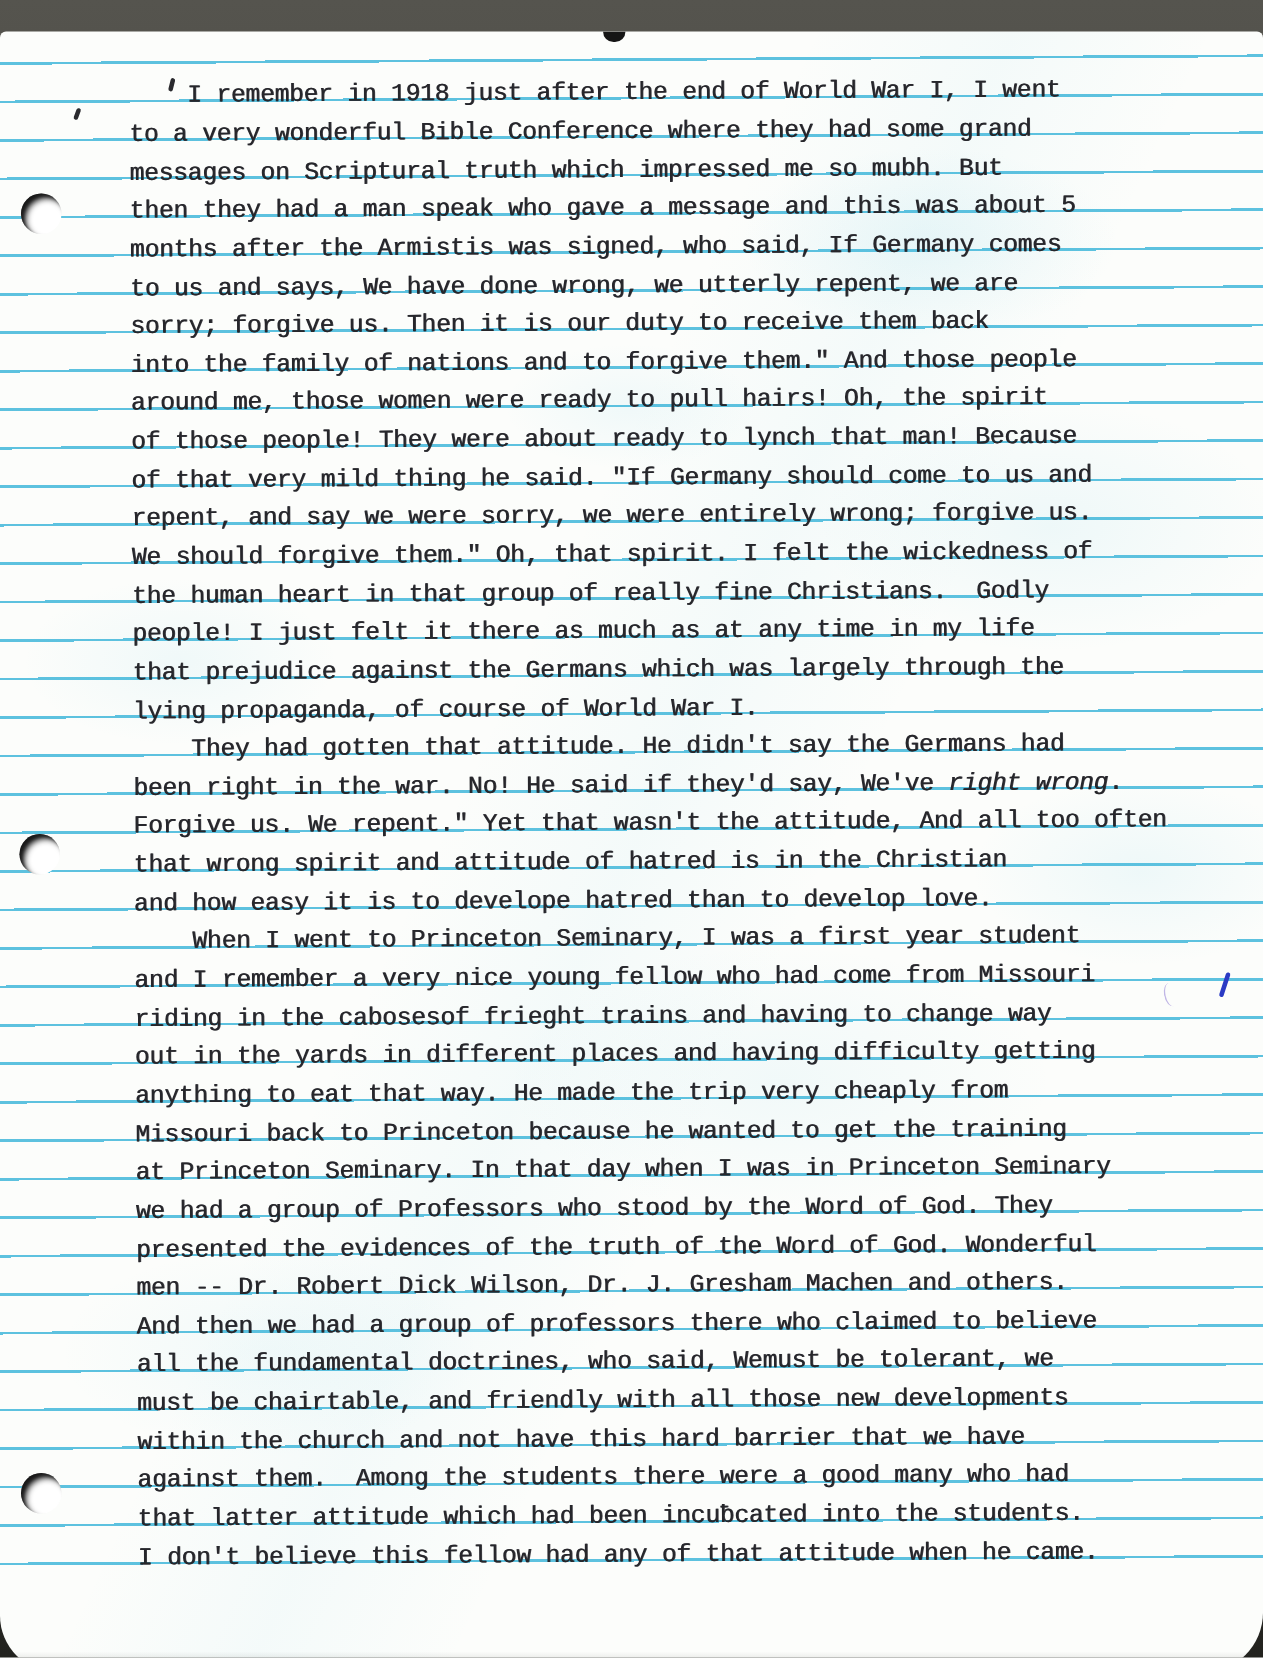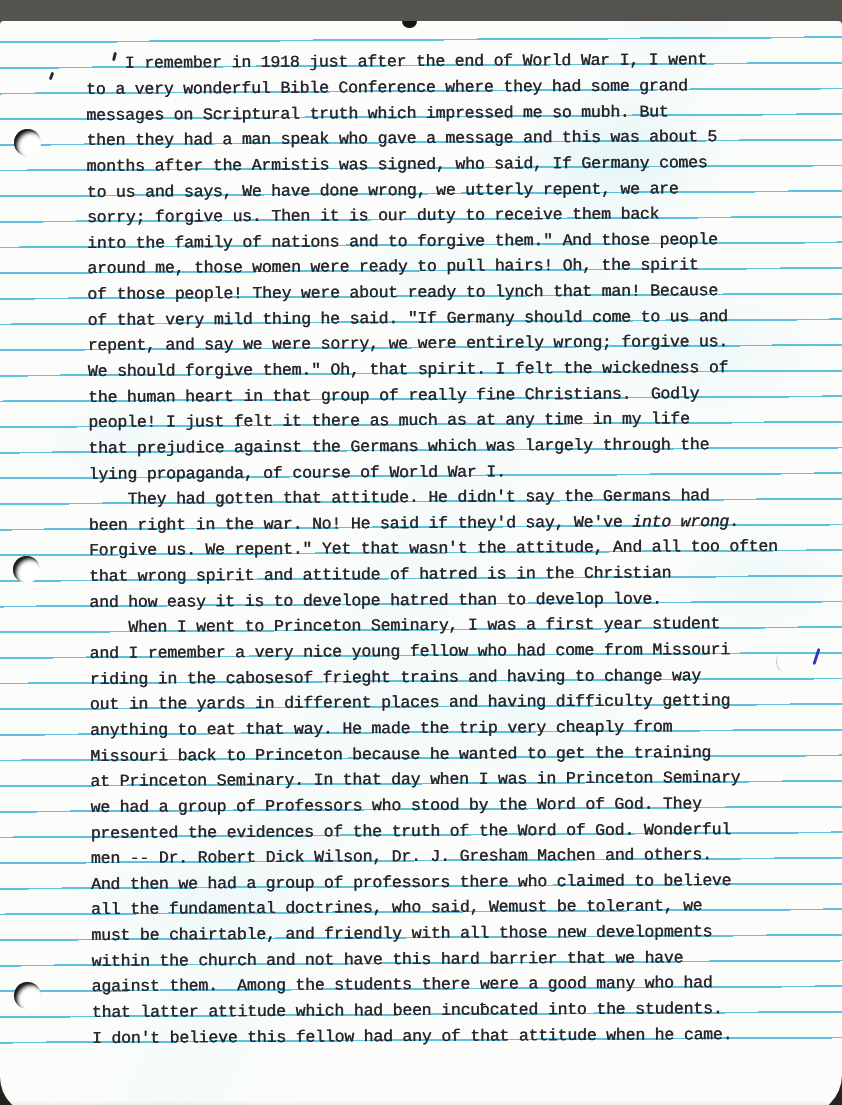--- a/index.html
+++ b/index.html
@@ -100,21 +100,21 @@
         <div class="tline"><span>around me, those women were ready to pull hairs! Oh, the spirit</span></div>
         <div class="tline"><span>of those people! They were about ready to lynch that man! Because</span></div>
         <div class="tline"><span>of that very mild thing he said. "If Germany should come to us and</span></div>
         <div class="tline"><span>repent, and say we were sorry, we were entirely wrong; forgive us.</span></div>
         <div class="tline"><span>We should forgive them." Oh, that spirit. I felt the wickedness of</span></div>
         <div class="tline"><span>the human heart in that group of really fine Christians.  Godly</span></div>
         <div class="tline"><span>people! I just felt it there as much as at any time in my life</span></div>
         <div class="tline"><span>that prejudice against the Germans which was largely through the</span></div>
         <div class="tline"><span>lying propaganda, of course of World War I.</span></div>
         <div class="tline"><span>    They had gotten that attitude. He didn't say the Germans had</span></div>
-        <div class="tline"><span>been right in the war. No! He said if they'd say, We've </span><span class="ital">into wrong</span><span>.</span></div>
+        <div class="tline"><span>been right in the war. No! He said if they'd say, We've </span><span class="ital">right wrong</span><span>.</span></div>
         <div class="tline"><span>Forgive us. We repent." Yet that wasn't the attitude, And all too often</span></div>
         <div class="tline"><span>that wrong spirit and attitude of hatred is in the Christian</span></div>
         <div class="tline"><span>and how easy it is to develope hatred than to develop love.</span></div>
         <div class="tline"><span>    When I went to Princeton Seminary, I was a first year student</span></div>
         <div class="tline"><span>and I remember a very nice young fellow who had come from Missouri</span></div>
         <div class="tline"><span>riding in the cabosesof frieght trains and having to change way</span></div>
         <div class="tline"><span>out in the yards in different places and having difficulty getting</span></div>
         <div class="tline"><span>anything to eat that way. He made the trip very cheaply from</span></div>
         <div class="tline"><span>Missouri back to Princeton because he wanted to get the training</span></div>
         <div class="tline"><span>at Princeton Seminary. In that day when I was in Princeton Seminary</span></div>

